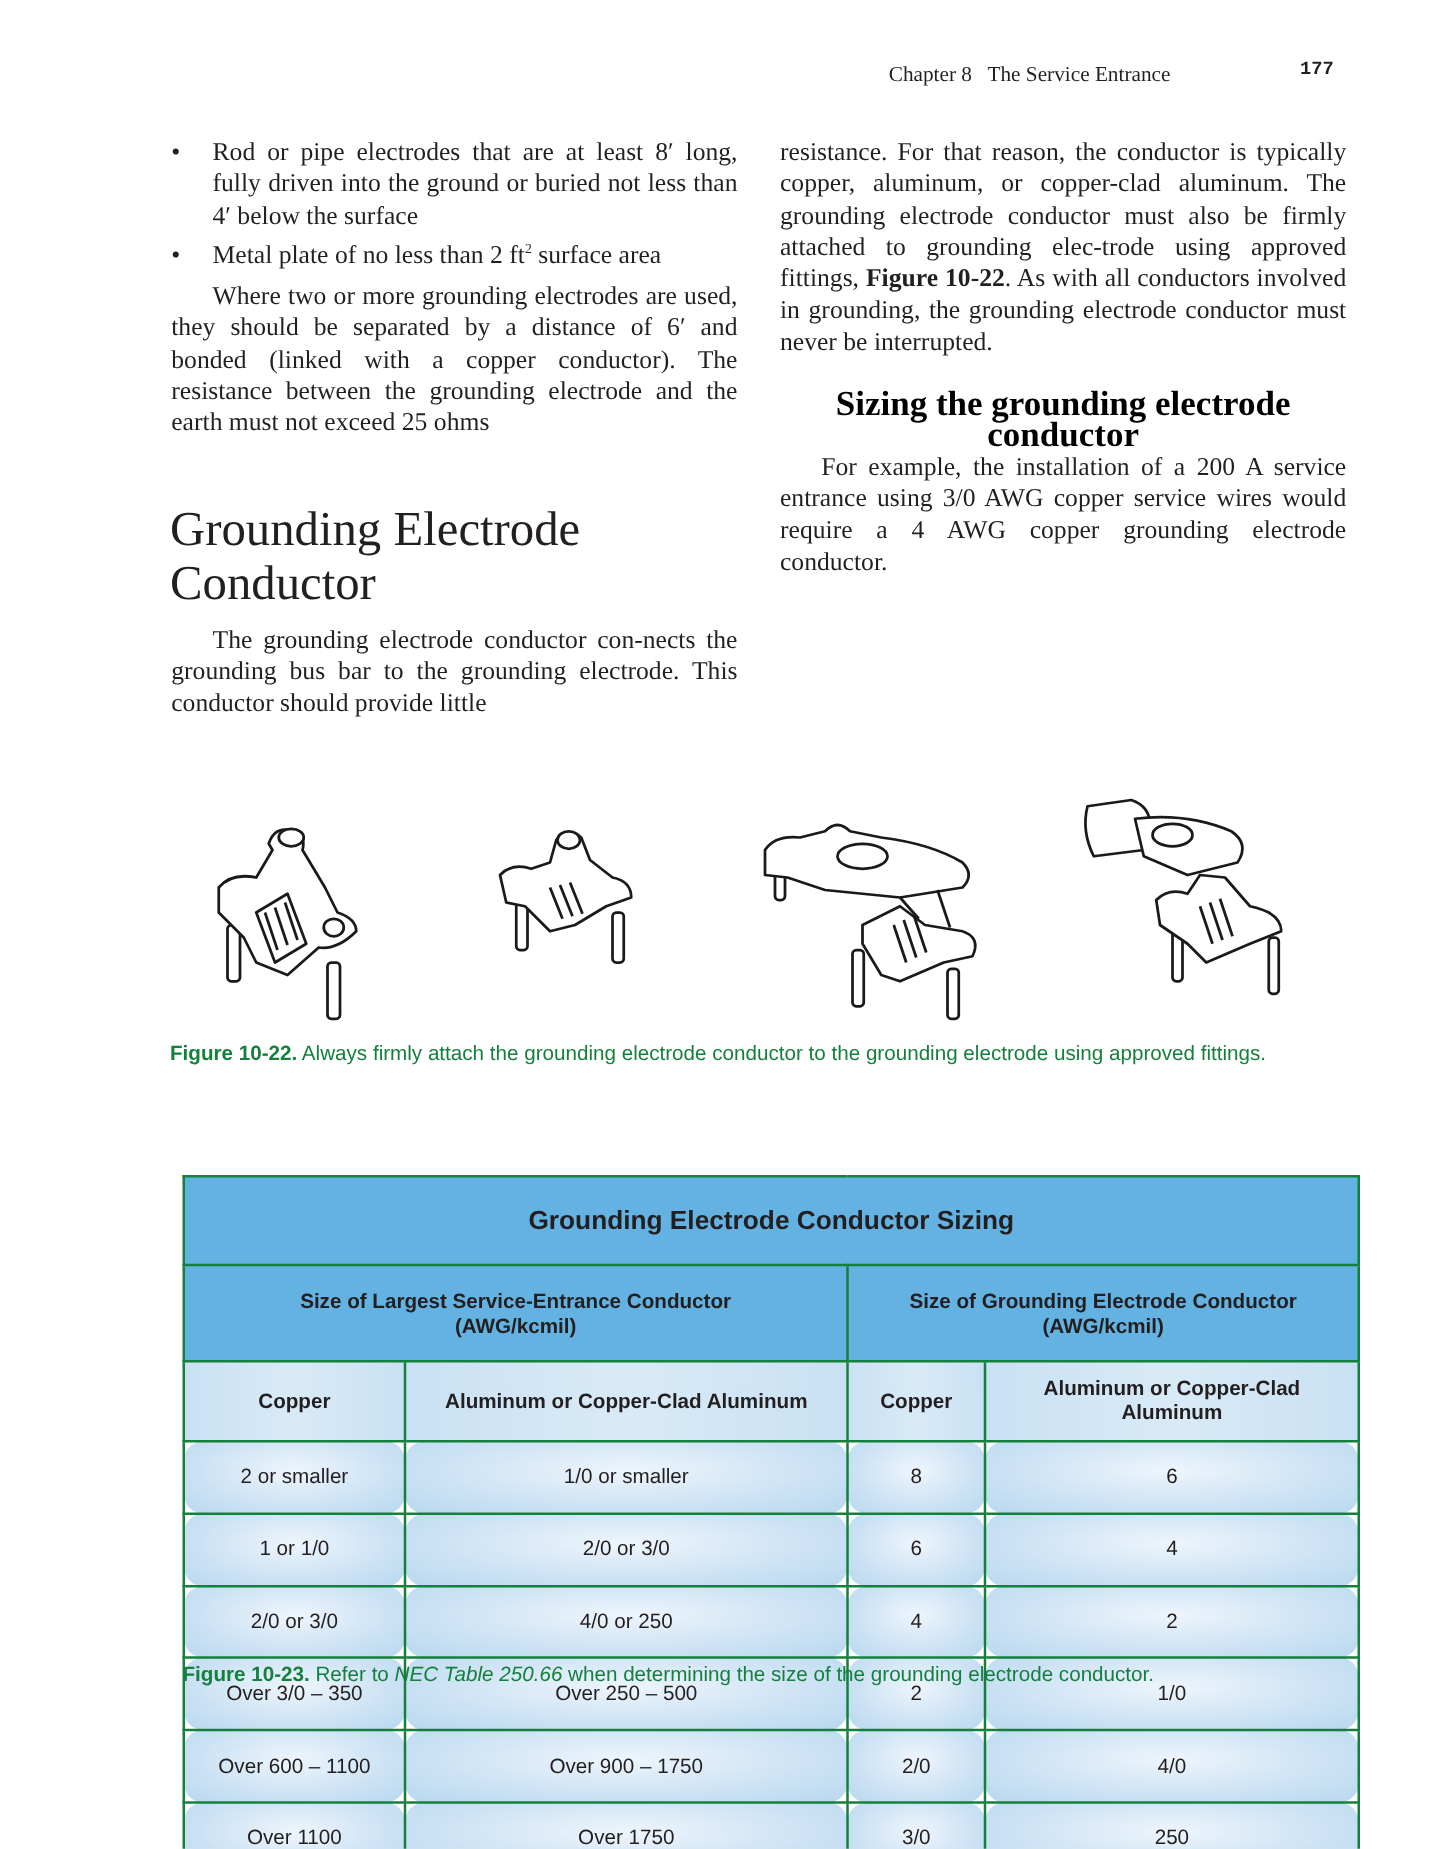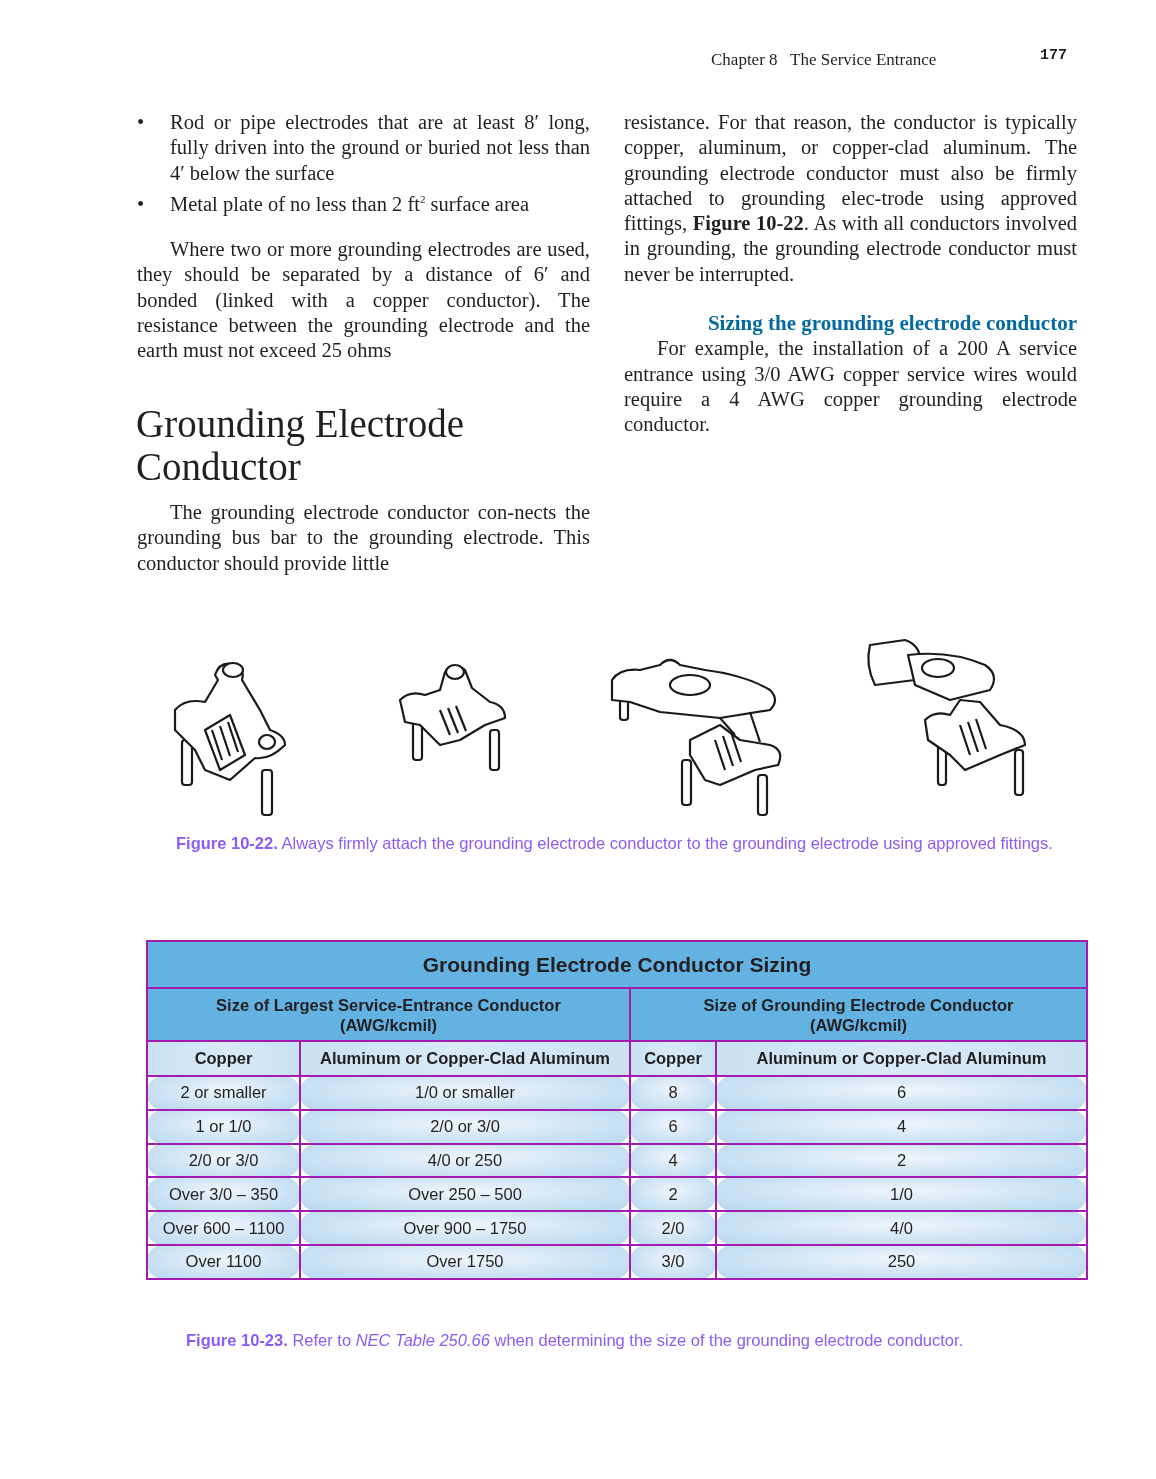--- a/index.html
+++ b/index.html
@@ -15,31 +15,31 @@
   .bullet { position: relative; padding-left: 33px; margin: 0; }
   .bullet .dot { position: absolute; left: 0; top: 0; }
   .bullet + .bullet { margin-top: 6px; }
   .para { margin: 0; text-indent: 33px; }
   .para.noindent { text-indent: 0; }
   sup { font-size: 11px; line-height: 0; vertical-align: 8px; }
 
   .section-heading { position: absolute; left: 136px; top: 402px; width: 460px; font-family: "Liberation Serif", serif; font-size: 39px; line-height: 43px; font-weight: normal; margin: 0; color: #231f20; }
   .col-left2 { left: 137px; top: 500px; width: 453px; }
 
-  .subheading { font-family: "Liberation Serif", serif; font-weight: bold; color: #0369a1; font-size: 21px; line-height: 25.3px; margin: 0; text-align: right; }
+  .subheading { font-family: "Liberation Serif", serif; font-weight: bold; color: #000000; font-size: 28px; line-height: 25.3px; margin: 0; text-align: center; }
   .spacer { height: 24px; }
 
   .figure-art { position: absolute; top: 630px; left: 160px; width: 900px; height: 195px; }
-  .fig-caption { position: absolute; font-family: "Liberation Sans", sans-serif; font-size: 16.5px; line-height: 22px; color: #8b5cf6; margin-left: 40px; }
+  .fig-caption { position: absolute; font-family: "Liberation Sans", sans-serif; font-size: 16.5px; line-height: 22px; color: #15803d; }
   .fig-caption b { font-weight: bold; }
   .cap1 { left: 136px; top: 832px; width: 945px; }
   .cap2 { left: 146px; top: 1329px; width: 945px; }
 
   .tbl { position: absolute; left: 146px; top: 940px; width: 942px; border-collapse: collapse; font-family: "Liberation Sans", sans-serif; color: #231f20; }
-  .tbl td, .tbl th { border: 2px solid #a21caf; text-align: center; padding: 0; }
+  .tbl td, .tbl th { border: 2px solid #15803d; text-align: center; padding: 12px; }
   .tbl .title-row th { background: #63b2e2; font-size: 21px; font-weight: bold; height: 45px; }
   .tbl .group-row th { background: #63b2e2; font-size: 16.5px; font-weight: bold; line-height: 20px; height: 51px; }
   .tbl .sub-row th { background: linear-gradient(90deg, #c9e1f3, #d9eaf7 50%, #c9e1f3); font-size: 16.5px; font-weight: bold; height: 33px; }
   .tbl td { font-size: 16.5px; height: 31.8px; background: radial-gradient(ellipse at 50% 40%, #eef5fc 0%, #cfe4f5 55%, #b9d8ef 100%); border-radius: 16px; }
   .tbl tbody { background: linear-gradient(180deg, #dcecf8, #c5def2); }
 </style>
 </head>
 <body>
 
 <div class="running-head" style="white-space:pre;">Chapter 8   The Service Entrance</div>
@@ -47,21 +47,21 @@
 
 <div class="col col-left">
   <p class="bullet">
     <span class="dot">•</span>
     <span>Rod or pipe electrodes that are at least 8′ long, fully driven into the ground or buried not less than 4′ below the surface</span>
   </p>
   <p class="bullet" style="text-align:left;">
     <span class="dot">•</span>
     <span>Metal plate of no less than 2 ft</span><sup>2</sup><span> surface area</span>
   </p>
-  <p class="para" style="margin-top:20px;">Where two or more grounding electrodes are used, they should be separated by a distance of 6′ and bonded (linked with a copper conductor). The resistance between the grounding electrode and the earth must not exceed 25 ohms</p>
+  <p class="para" style="margin-top:8px;">Where two or more grounding electrodes are used, they should be separated by a distance of 6′ and bonded (linked with a copper conductor). The resistance between the grounding electrode and the earth must not exceed 25 ohms</p>
 </div>
 
 <h1 class="section-heading">Grounding Electrode Conductor</h1>
 
 <div class="col col-left2">
   <p class="para">The grounding electrode conductor con-nects the grounding bus bar to the grounding electrode. This conductor should provide little</p>
 </div>
 
 <div class="col col-right">
   <p class="para noindent">

